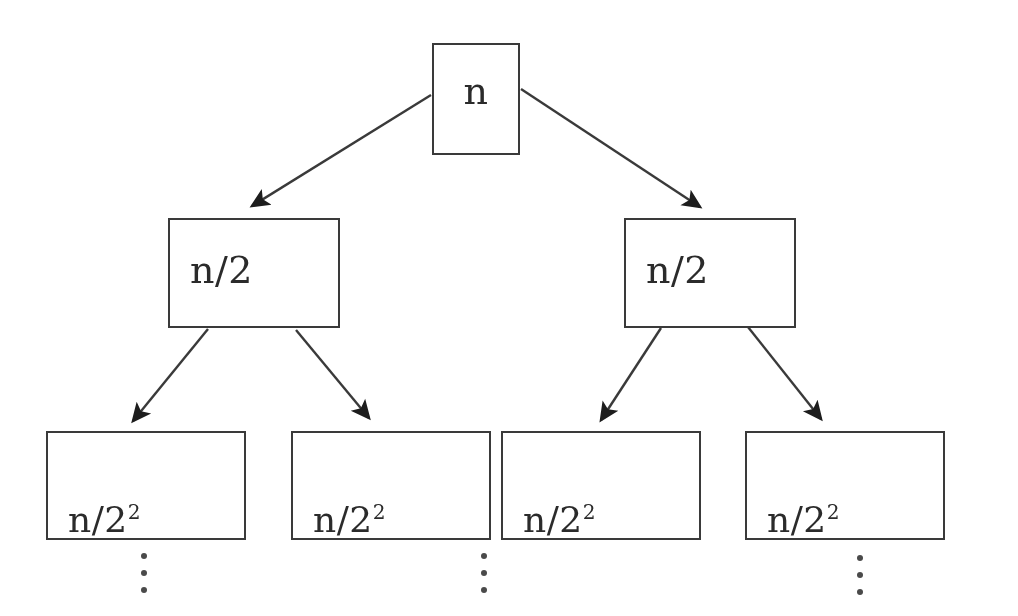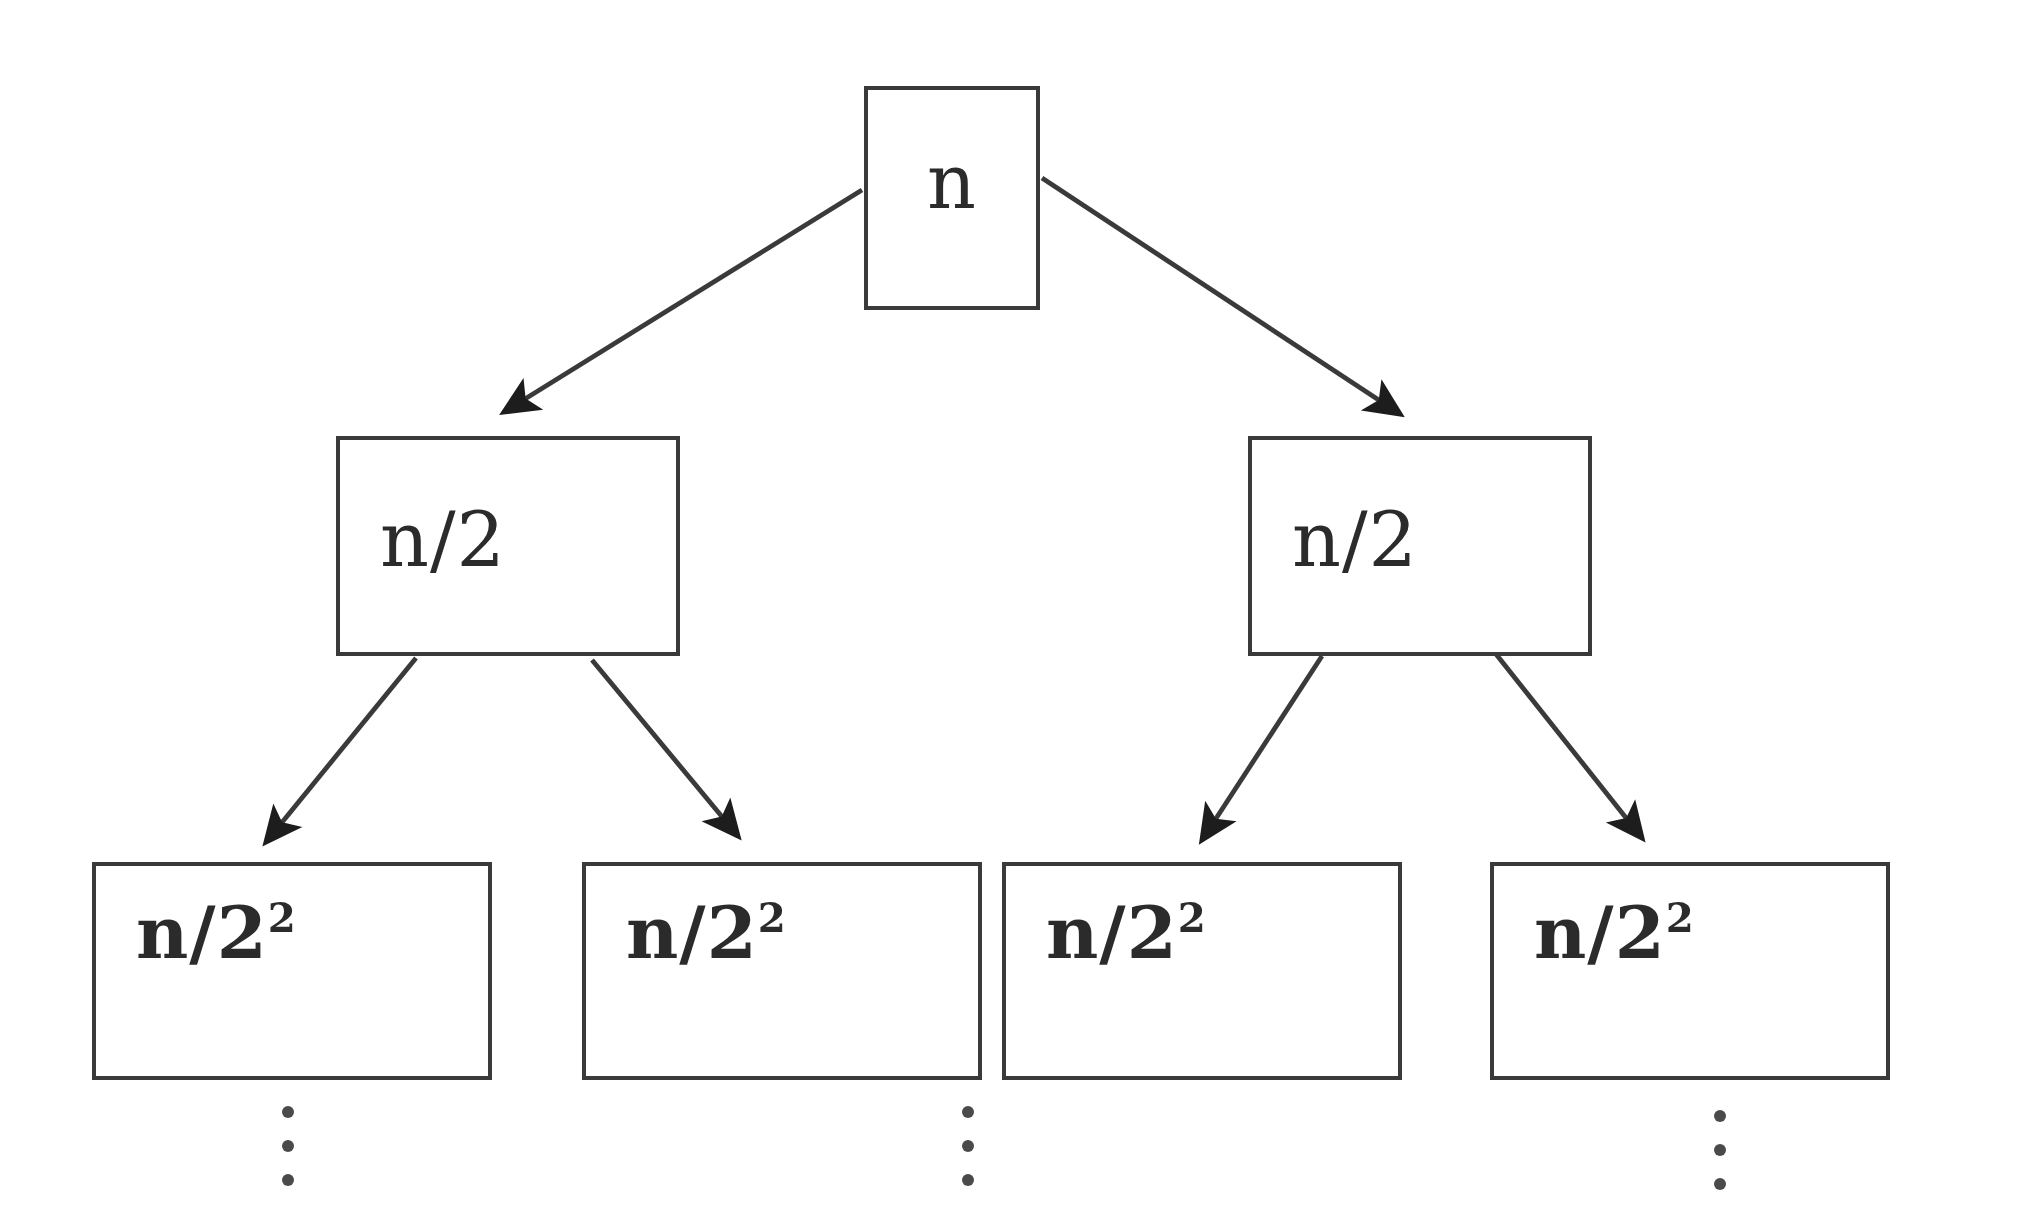--- a/index.html
+++ b/index.html
@@ -70,22 +70,21 @@
   #node-l2-left  { left: 168px; top: 218px; }
   #node-l2-right { left: 624px; top: 218px; }
   .level2 .node-label {
     padding-left: 20px;
     padding-bottom: 6px;
   }
   
   .level3 {
     width: 200px;
     height: 109px;
-    align-items: flex-start;
-    font-weight: bold;
+    align-items: flex-end;
   }
   #node-l3-1 { left: 46px;  top: 431px; }
   #node-l3-2 { left: 291px; top: 431px; }
   #node-l3-3 { left: 501px; top: 431px; }
   #node-l3-4 { left: 745px; top: 431px; }
   .level3 .node-label {
     padding-left: 20px;
     padding-top: 16px;
     font-size: 36px;
   }

